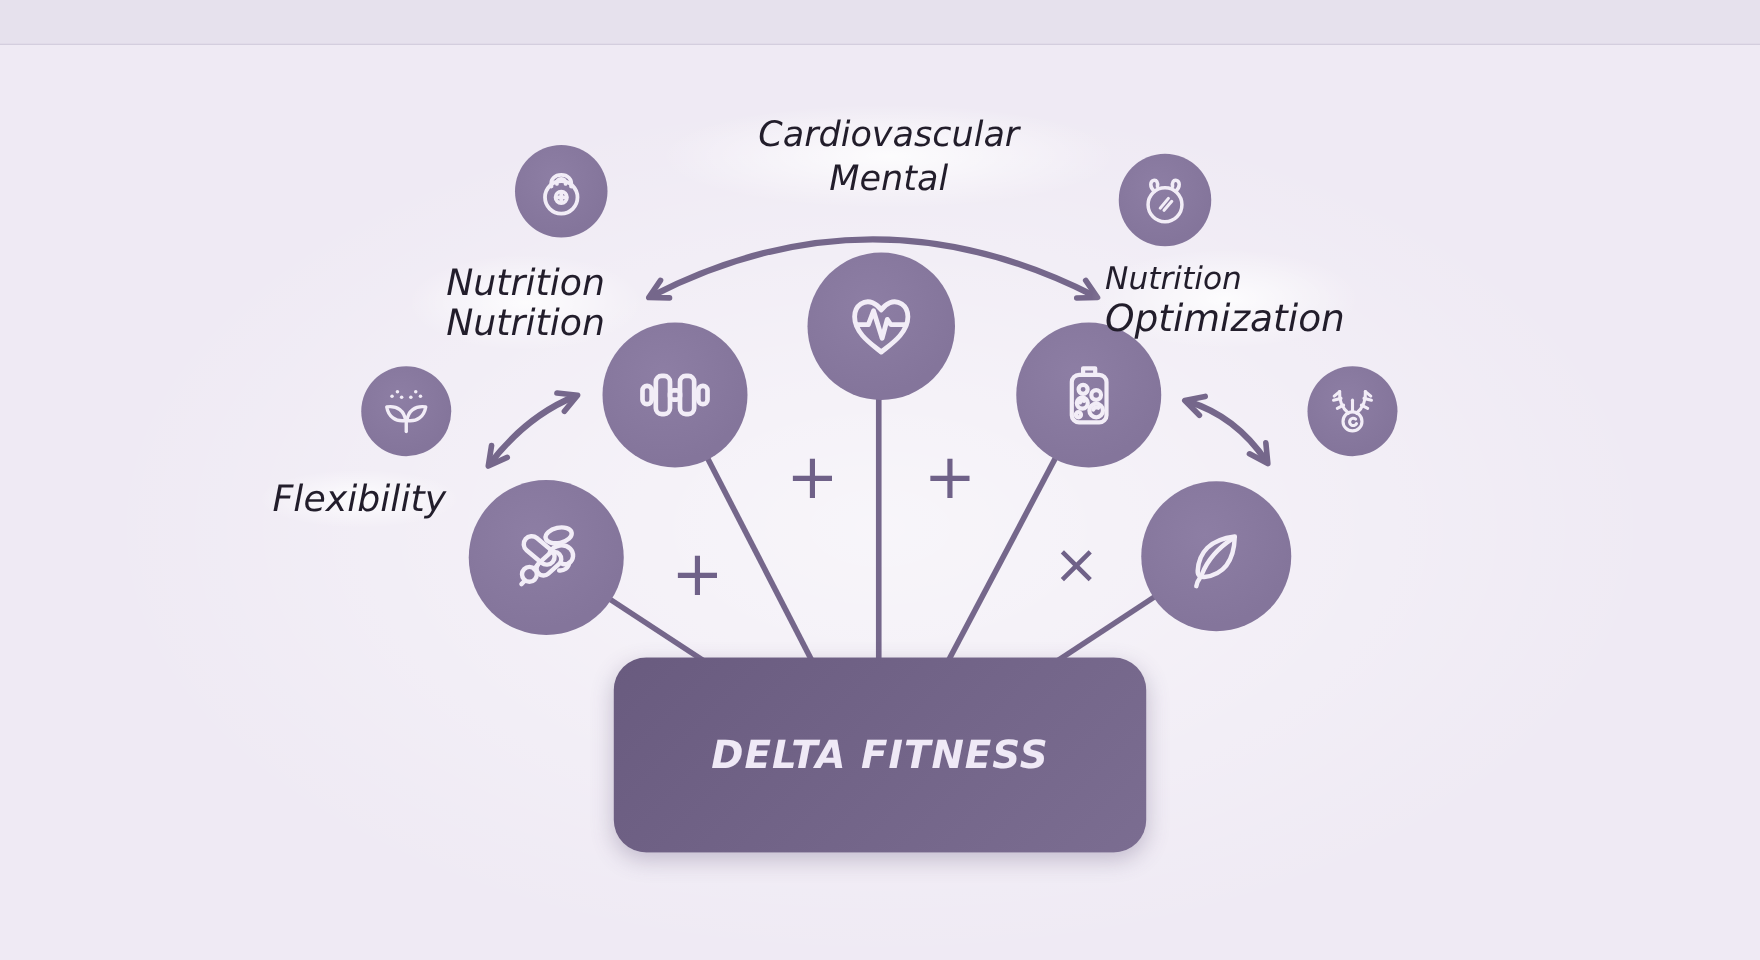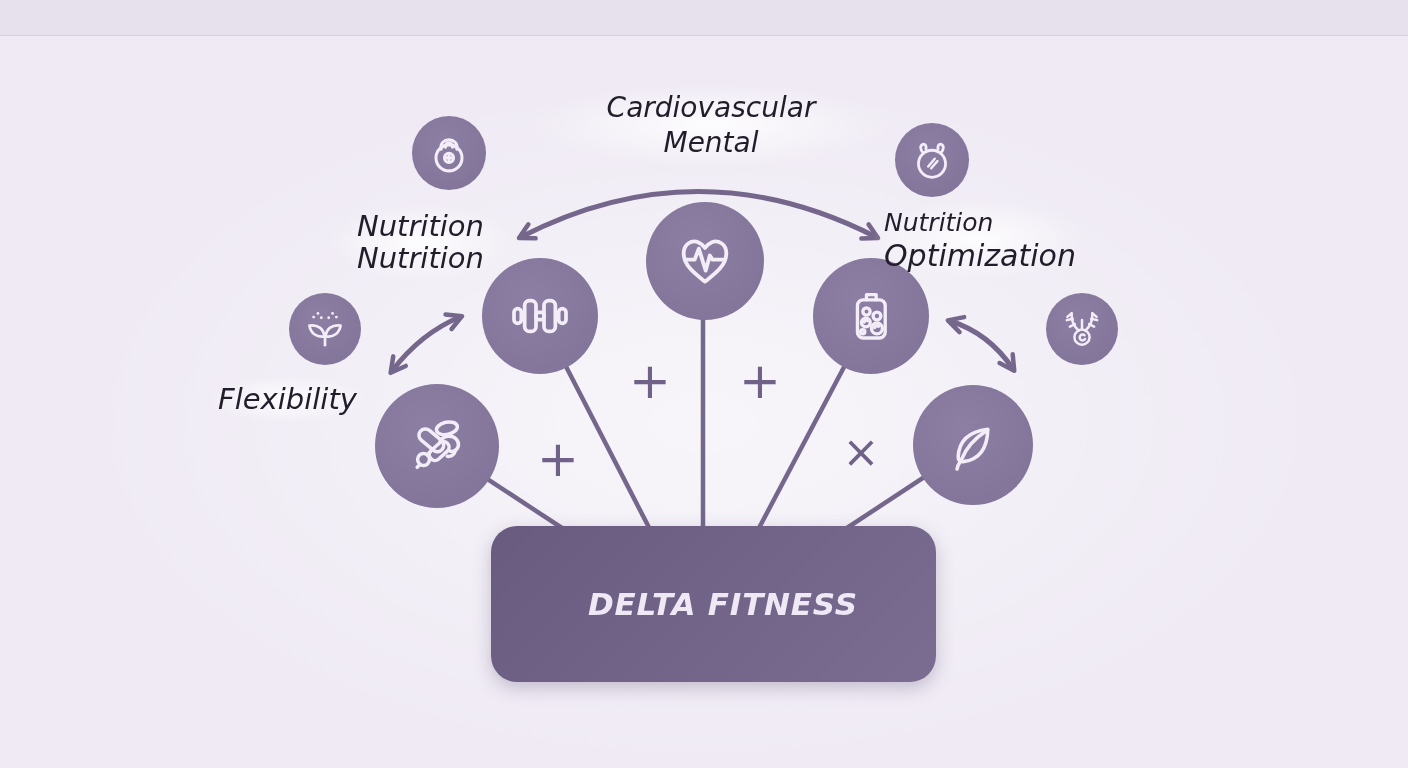--- a/index.html
+++ b/index.html
@@ -44,21 +44,21 @@
     display:flex;align-items:center;justify-content:center;
     color:var(--symbol,#6f6188);
     font-size:50px;font-weight:400;font-style:normal;
   }
 
   .center-box{
     position:absolute;left:491px;top:526px;width:426px;height:156px;
     border-radius:26px;
     background:linear-gradient(135deg,var(--box-start,#695b7f),var(--box-end,#7b6d91));
     box-shadow:0 6px 18px rgba(90,75,115,.30);
-    display:flex;flex-direction:column;align-items:center;justify-content:center;padding-left:19px;
+    display:flex;flex-direction:column;align-items:center;justify-content:center;
   }
   .center-box .line{
     color:var(--box-text,#efe9f6);
     font-weight:bold;font-style:italic;
     font-size:31px;letter-spacing:.8px;line-height:45px;
   }
 </style>
 </head>
 <body>
 

